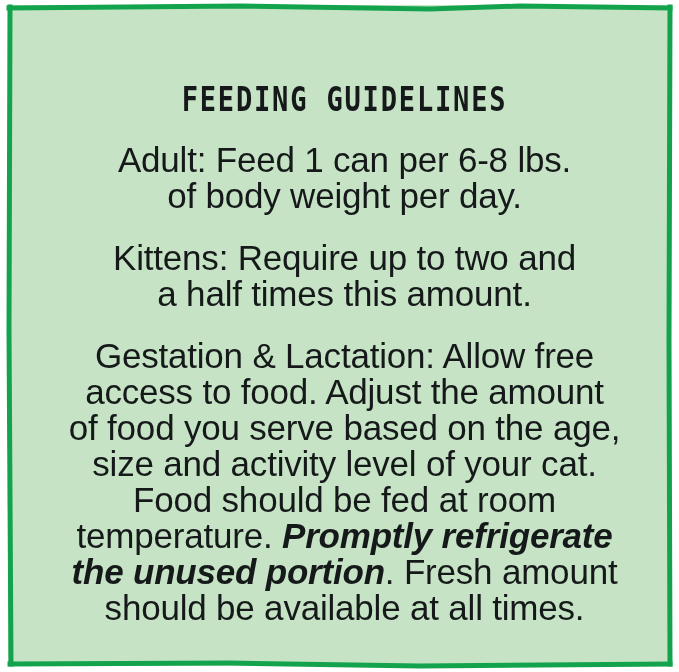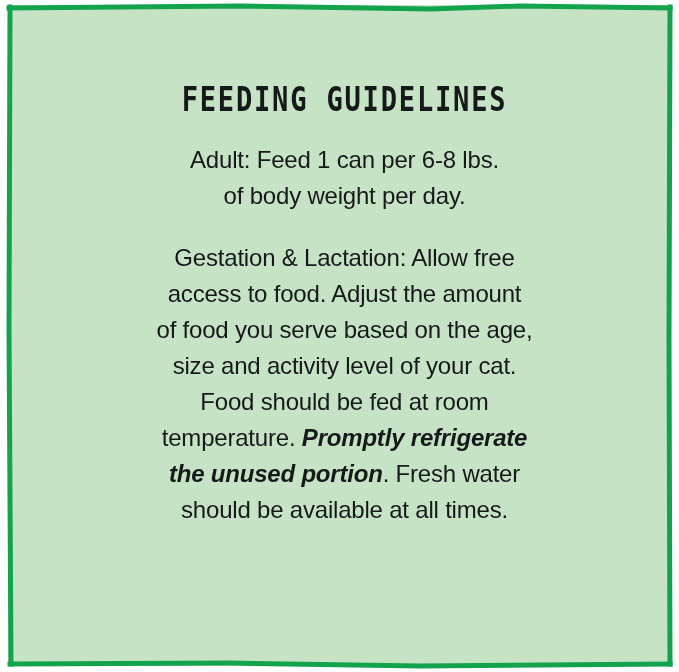--- a/index.html
+++ b/index.html
@@ -56,21 +56,21 @@
     line-height: 1;
     color: #16191a;
     transform: scaleX(0.82);
     transform-origin: center;
     white-space: nowrap;
   }
 
   .para {
     margin: 0;
     font-family: "Liberation Sans", sans-serif;
-    font-size: 24px;
+    font-size: 35px;
     line-height: 36px;
     letter-spacing: -0.2px;
     color: #16191a;
     white-space: pre-line;
   }
 
   .para-adult   { margin-top: 26px; }
   .para-kittens { margin-top: 26px; }
   .para-gest    { margin-top: 26px; text-align: center; }
 
@@ -91,23 +91,25 @@
   <path d="M10,664 L230,663 L420,666 L670,664" fill="none" stroke="#13a34d" stroke-width="5" stroke-linecap="square"></path>
 </svg>
 
 <div class="content">
 
   <h1 class="title">FEEDING GUIDELINES</h1>
 
   <p class="para para-adult">Adult: Feed 1 can per 6-8 lbs.
 of body weight per day.</p>
 
+  <p class="para para-kittens">Kittens: Require up to two and
+a half times this amount.</p>
 
   <p class="para para-gest"><span>Gestation &amp; Lactation: Allow free
 access to food. Adjust the amount
 of food you serve based on the age,
 size and activity level of your cat.
 Food should be fed at room
 temperature. </span><span class="emph">Promptly refrigerate
-the unused portion</span><span>. Fresh water
+the unused portion</span><span>. Fresh amount
 should be available at all times.</span></p>
 
 </div>
 
 </body></html>

